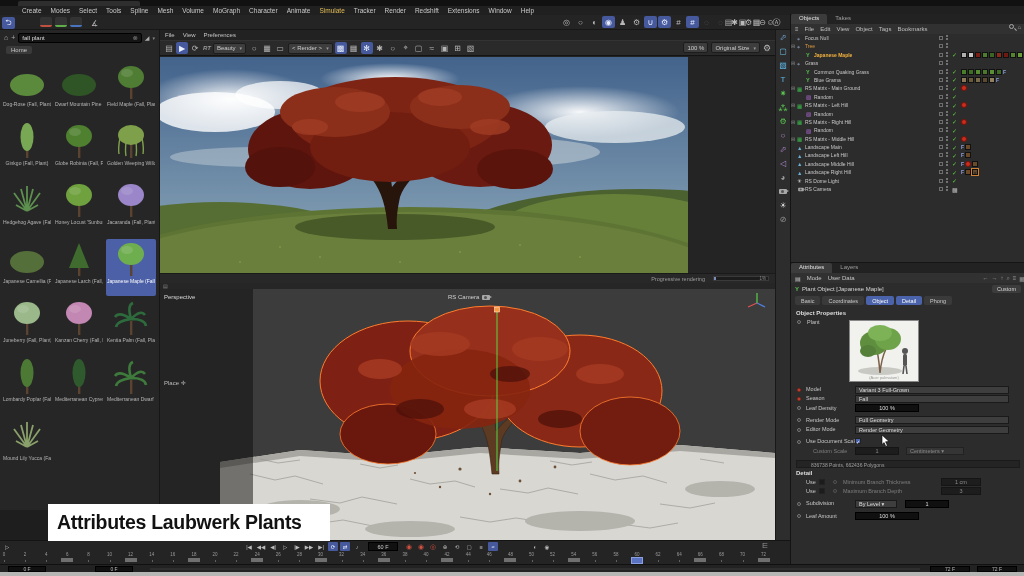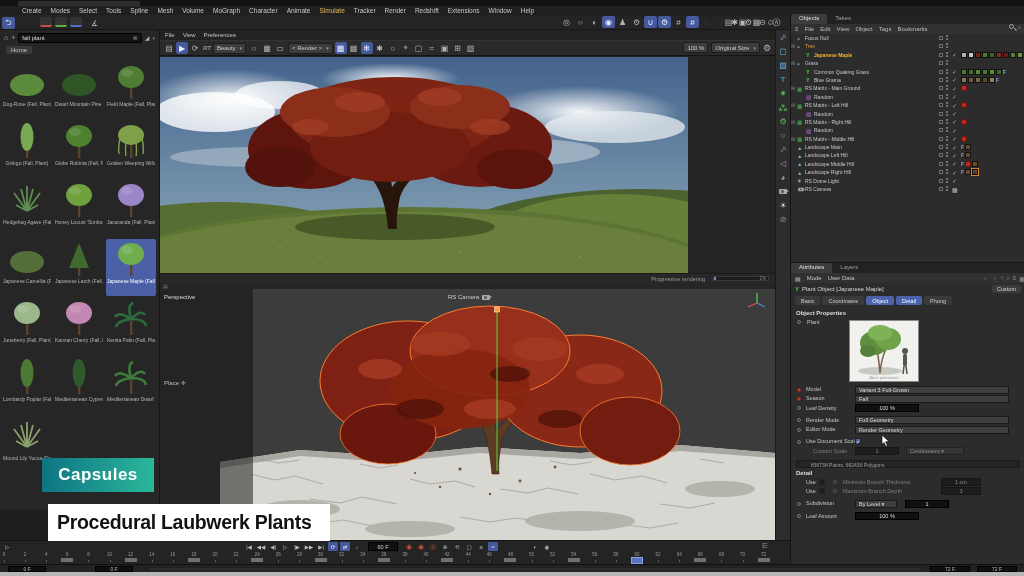--- a/index.html
+++ b/index.html
@@ -1112,15 +1112,14 @@
 
   <div id="bottom-bar" class="abs">
     <span class="bfield" style="left:8px;width:38px;">0 F</span>
     <span class="bfield" style="left:95px;width:38px;">0 F</span>
     <span class="abs" style="left:150px;top:3px;width:770px;height:2px;background:#2e2e2e;"></span>
     <span class="bfield" style="left:930px;width:40px;">72 F</span>
     <span class="bfield" style="left:977px;width:40px;">72 F</span>
   </div>
   <div id="footer-strip" class="abs"></div>
 
-  <div id="capsules-badge" class="abs" style="background: linear-gradient(90deg, rgb(14, 116, 131), rgb(42, 183, 155));">Capsules</div>
-  <div id="title-badge" class="abs">Procedural Laubwerk Plants</div>
+  <div id="title-badge" class="abs">Attributes Laubwerk Plants</div>
 </div>
 
 </body></html>

